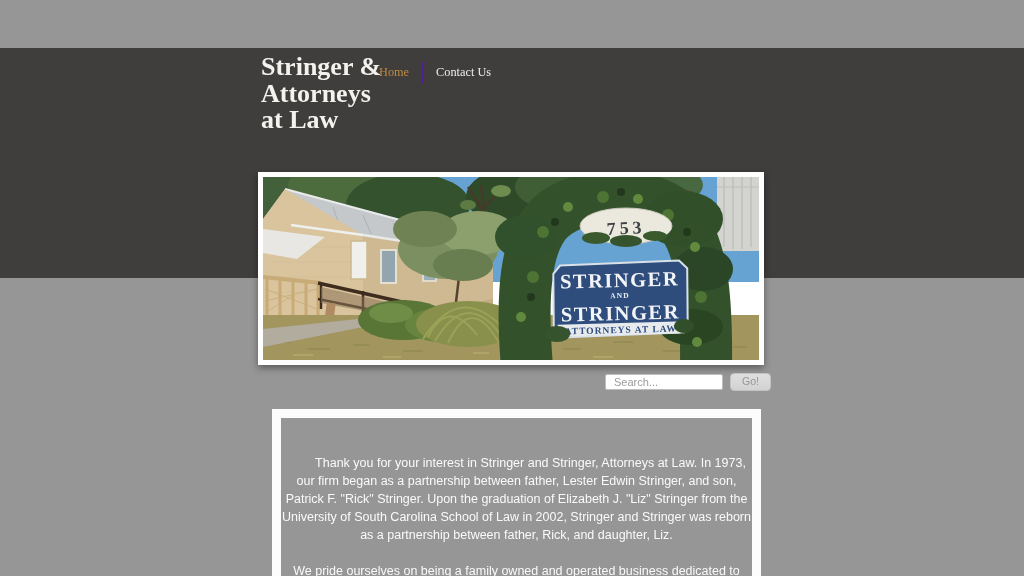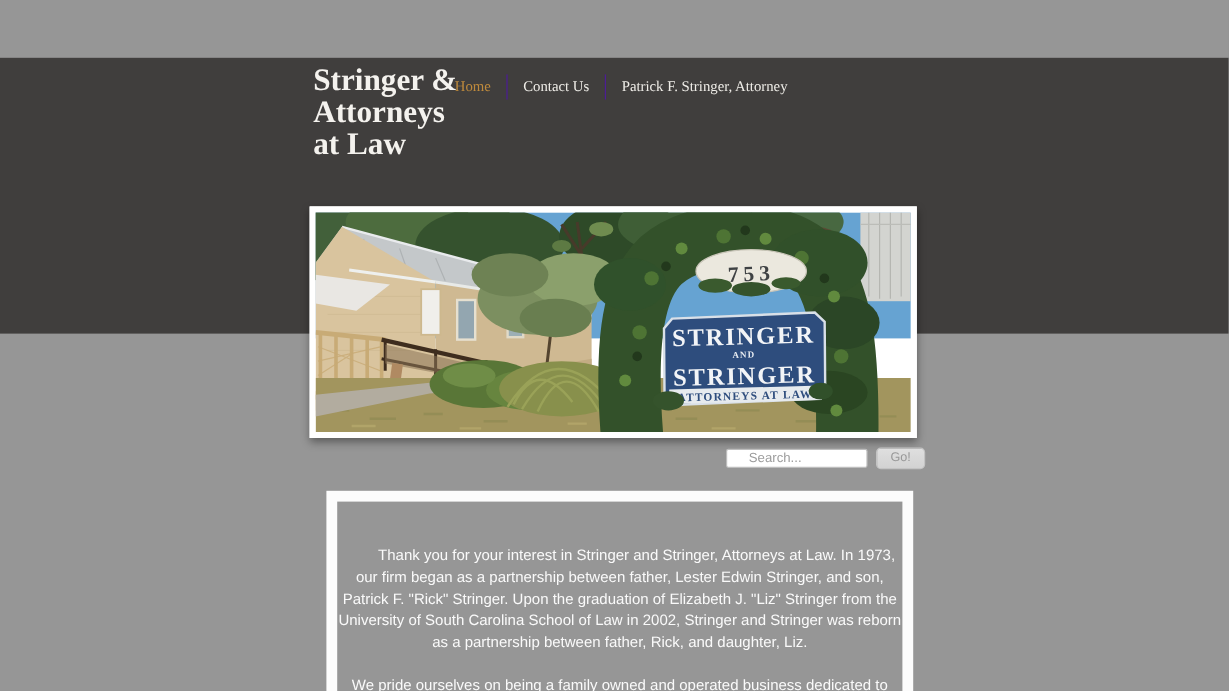--- a/index.html
+++ b/index.html
@@ -21,21 +21,21 @@
   .main-nav li + li { border-left:1px solid #4c1d95; }
   .main-nav li.active { color:#bf8a3c; }
 
   
   .photo-frame { position:absolute; left:258px; top:124px; width:506px; height:193px;
                  background:#fff; border:5px solid #ffffff; box-shadow:0 3px 7px rgba(0,0,0,0.4); }
   .photo-frame svg { display:block; }
 
   
   .search-input { position:absolute; left:605px; top:326px; width:118px; height:16px;
-                  border:1px solid #bdbdbd; border-radius:2px; background:#fff; padding:0 18px;
+                  border:1px solid #bdbdbd; border-radius:2px; background:#fff; padding:0 8px;
                   font-size:11px; color:#555; font-family:"Liberation Sans", sans-serif; }
   .search-input::placeholder { color:#9c9c9c; }
   .search-button { position:absolute; left:730px; top:325px; width:41px; height:18px;
                    border:1px solid #c3c3c3; border-radius:4px;
                    background:linear-gradient(#dfdfdf,#d2d2d2); color:#979797;
                    font-size:10.5px; line-height:15px; text-align:center; cursor:pointer;
                    font-family:"Liberation Sans", sans-serif; }
 
   
   .content-box { position:absolute; left:272px; top:361px; width:489px; height:430px;
@@ -53,21 +53,20 @@
   <div class="site-title">
     <div>Stringer &amp;</div>
     <div>Attorneys</div>
     <div>at Law</div>
   </div>
 
   <nav class="main-nav">
     <ul>
       <li class="active">Home</li>
       <li>Contact Us</li>
-      <li>Patrick F. Stringer, Attorney</li>
     </ul>
   </nav>
 
   <div class="photo-frame">
     <svg width="496" height="183" viewBox="0 0 496 183">
 
       <rect x="0" y="0" width="496" height="105" fill="#66a3d2"></rect>
 
       <g>
         <rect x="454" y="0" width="42" height="74" fill="#d3d4d0"></rect>

